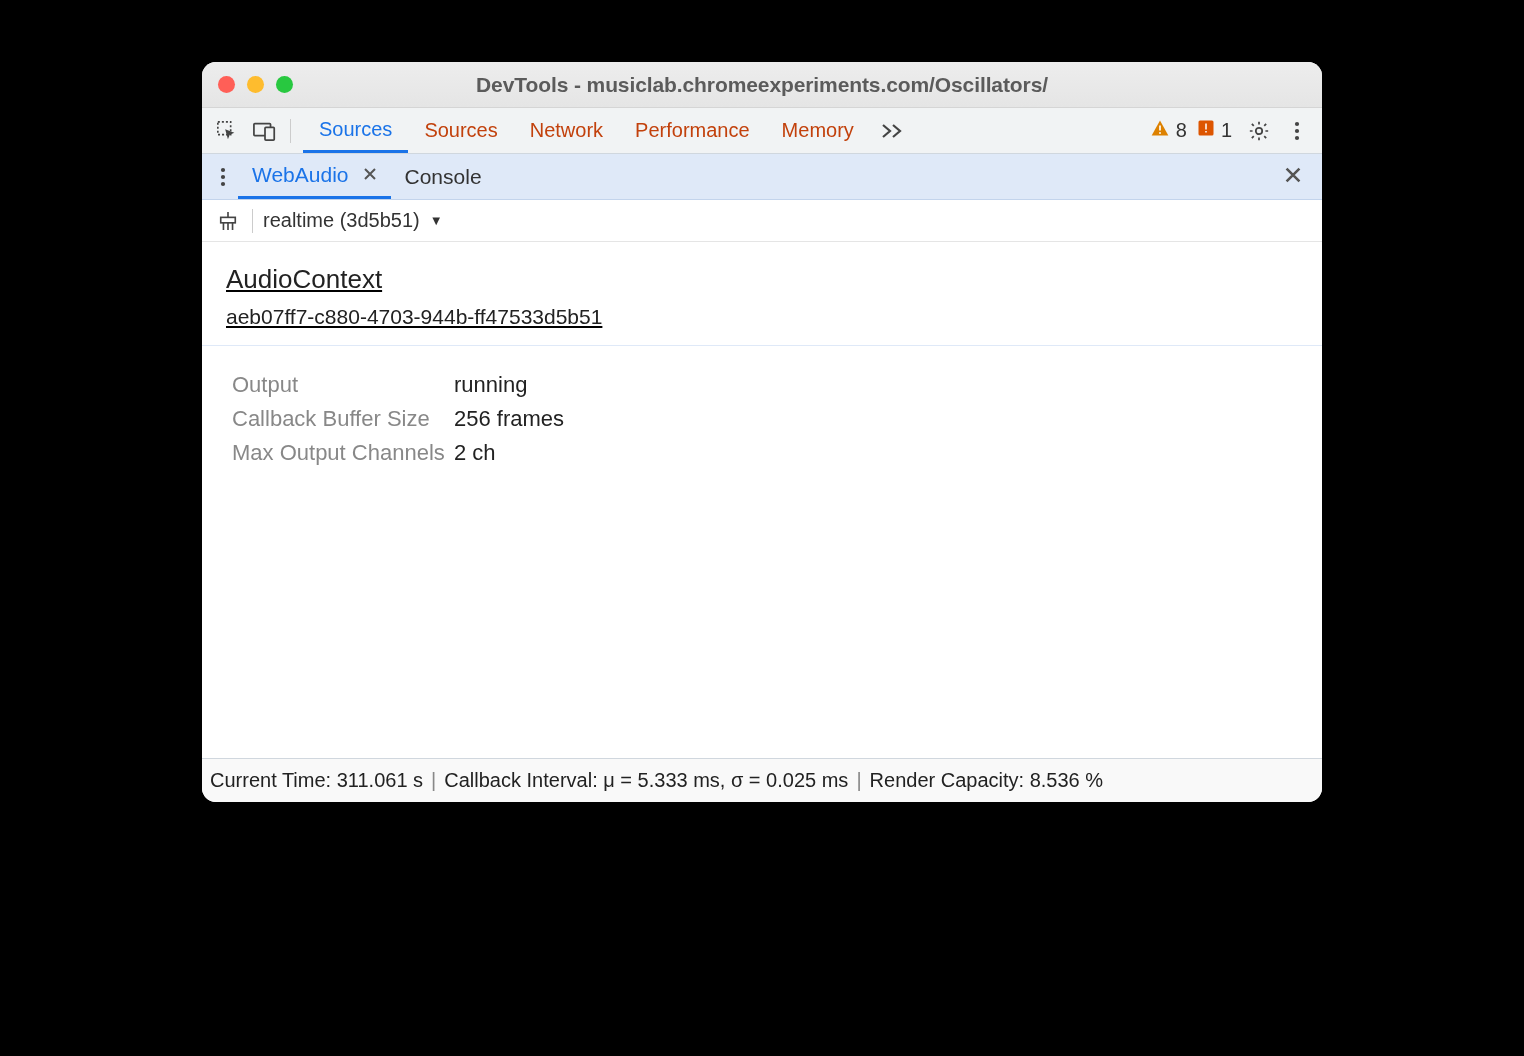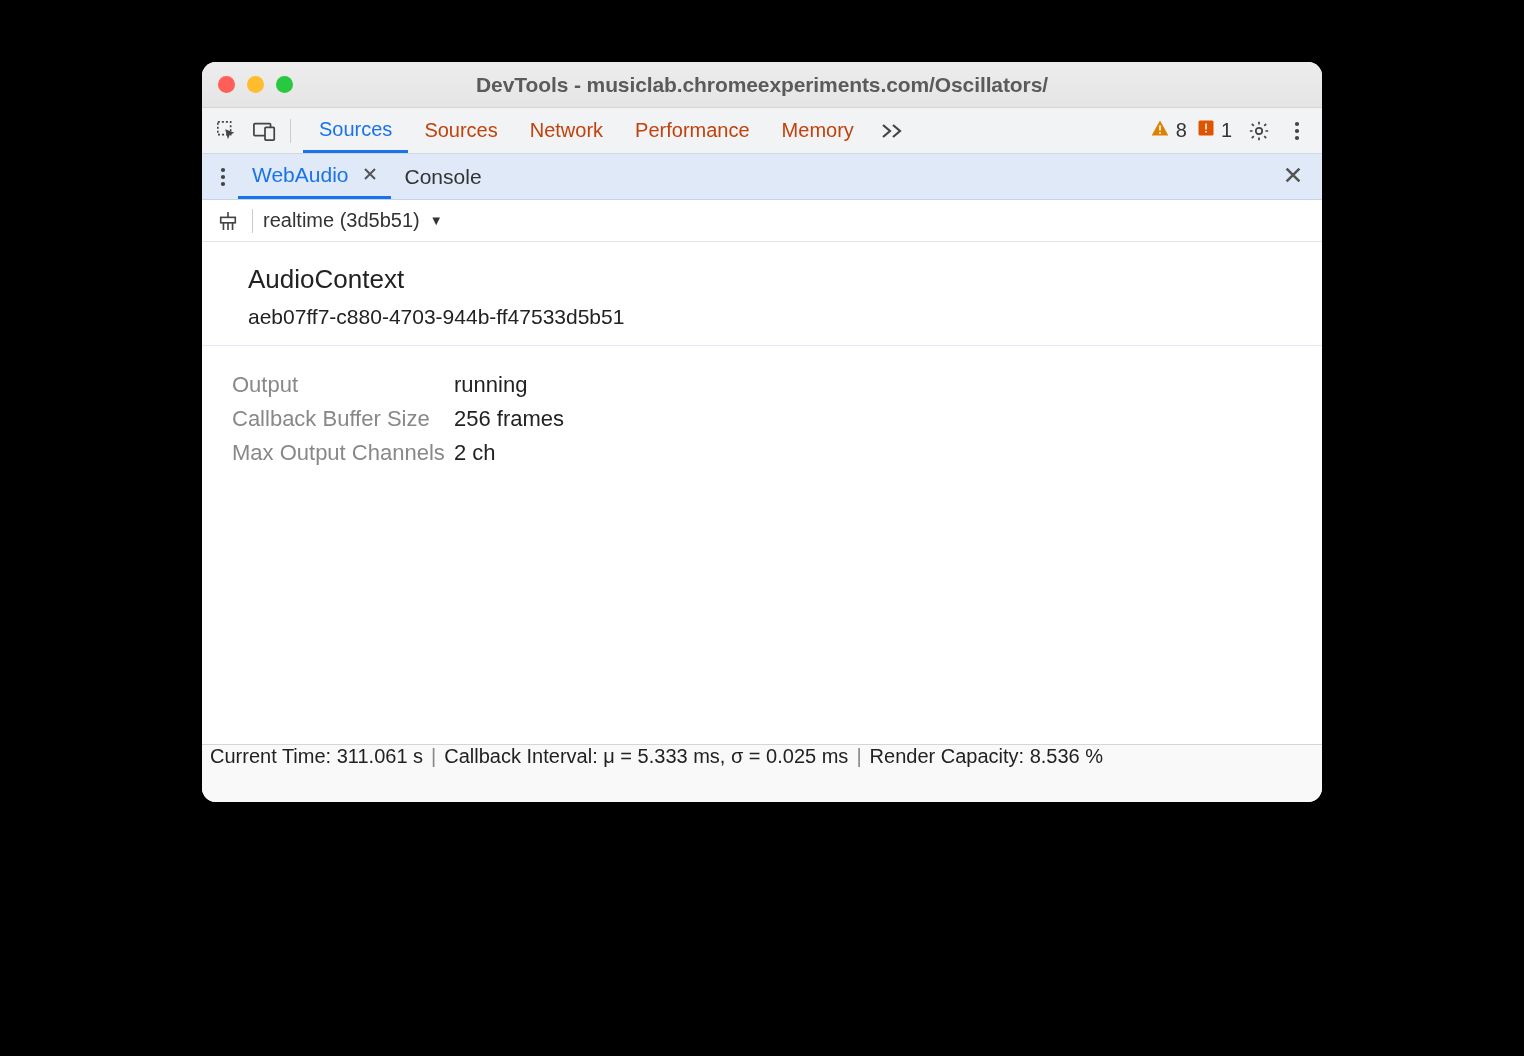--- a/index.html
+++ b/index.html
@@ -130,39 +130,41 @@
   }
   .caretd { font-size:13px; color:#333; }
 
   .content {
     flex:1;
     display:flex;
     flex-direction:column;
     overflow:auto;
   }
   .section-a {
-    padding:22px 30px 16px 46px;
+    padding:22px 30px 16px 24px;
     border-bottom:1px solid #dfe9f8;
+    text-decoration:underline;
   }
   .section-a h2 {
     font-size:26px; font-weight:400; color:#222; margin-bottom:10px;
   }
   .uuid { font-size:21px; color:#222; }
   .props {
     padding:22px 30px;
   }
   .proprow { display:flex; font-size:22px; line-height:1.55; }
   .plabel { color:#888; width:222px; }
   .pval { color:#222; }
 
   .statusbar {
-    height:58px;
+    height:44px;
     border-top:1px solid #d0d7de;
     background:#f9f9f9;
     display:flex;
+    align-items:center;
     padding:0 8px;
     font-size:20px;
     color:#222;
   }
   .sep { color:#888; margin:0 8px; }
 </style>
 </head>
 <body>
 
 <div class="window">

